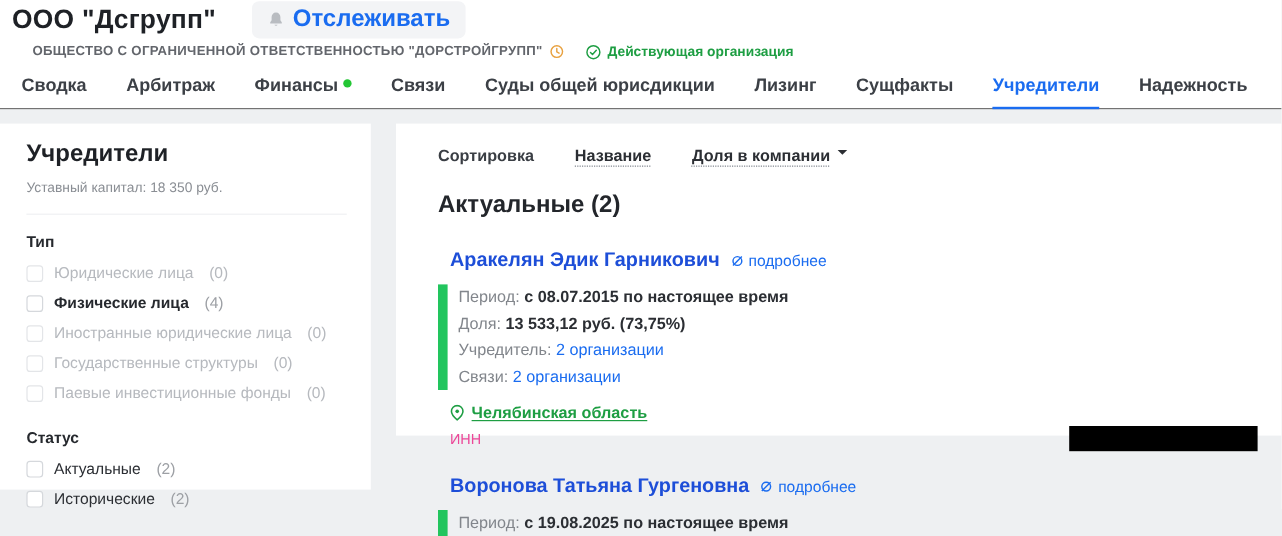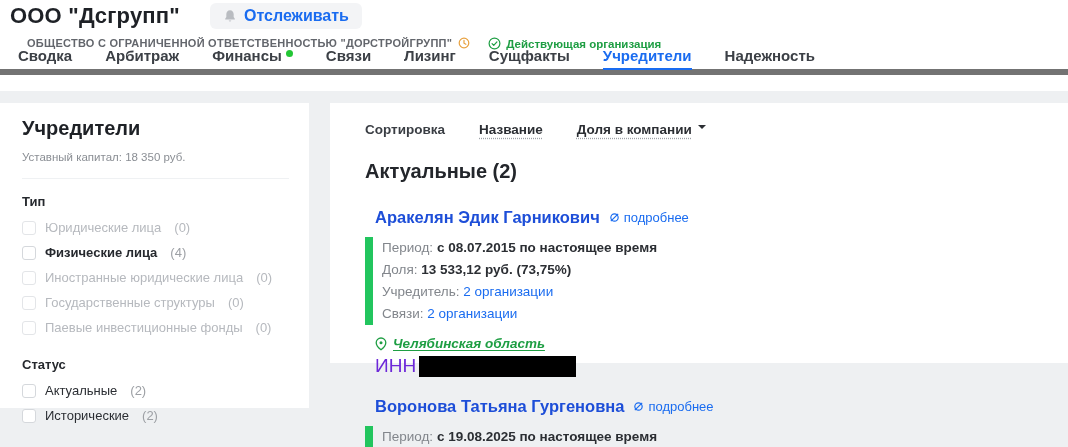--- a/index.html
+++ b/index.html
@@ -8,27 +8,27 @@
     position:relative; width:1068px; height:447px; overflow:hidden;
     background:#eef0f2; font-family:"Liberation Sans", sans-serif;
     -webkit-font-smoothing:antialiased;
   }
   
   .topbar { position:absolute; top:0; left:0; right:0; height:91px; background:#fff; }
   .title-row { display:flex; align-items:center; padding:2px 0 0 10px; height:30px; }
   .company-title { font-size:22px; font-weight:800; color:#1e2126; letter-spacing:.2px; }
   .follow-btn { display:flex; align-items:center; gap:7px; margin-left:30px;
     background:#f3f4f6; border-radius:6px; padding:4px 13px; cursor:pointer; }
-  .follow-label { color:#1a6cf0; font-weight:700; font-size:16px; }
+  .follow-label { color:#1a6cf0; font-weight:700; font-size:20px; }
   .subtitle-row { display:flex; align-items:flex-start; gap:6px; padding-left:27px; margin-top:7px; }
   .full-name { color:#63666c; font-weight:600; font-size:11px; letter-spacing:.25px; }
   .status-chip { display:flex; align-items:center; gap:5px; margin-left:12px; }
   .status-text { color:#1e9e43; font-weight:600; font-size:11.5px; }
-  .tabs { position:absolute; left:0; right:0; bottom:16px; height:35px; display:flex; gap:33px;
-    padding-left:18px; border-bottom:6px solid #737373; }
+  .tabs { position:absolute; left:0; right:0; bottom:0; height:35px; display:flex; gap:33px;
+    padding-left:18px; border-bottom:1px solid #737373; }
   .tab { position:relative; font-size:15px; font-weight:700; color:#3c4046;
     padding-top:7px; cursor:pointer; white-space:nowrap; display:flex; align-items:flex-start; }
   .tab.active { color:#1a6cf0; }
   .tab.active::after { content:""; position:absolute; left:0; right:0; bottom:-1px; height:2px; background:#1a6cf0; }
   .dot { width:7px; height:7px; border-radius:50%; background:#23c634; margin:3px 0 0 4px; }
   
   .sidebar { position:absolute; top:103px; left:0; width:309px; height:305px;
     background:#fff; padding:14px 20px 0 22px; }
   .sidebar-title { margin:0; font-size:20px; font-weight:800; color:#1e2126; }
   .capital { margin-top:11px; font-size:11.5px; color:#8a8e94; padding-bottom:15px;
@@ -58,23 +58,23 @@
   .entry-head { padding-left:10px; display:flex; align-items:center; gap:9px; }
   .entry-name { font-size:16.5px; font-weight:600; color:#1d4ed8; cursor:pointer; }
   .more-link { font-size:13px; color:#1a6cf0; cursor:pointer; display:flex; align-items:center; gap:4px; }
   .details { margin-top:10px; border-left:8px solid #22c55e; padding-left:9px; }
   .detail-row { font-size:13.5px; line-height:22px; white-space:nowrap; }
   .dlabel { color:#82868c; }
   .dvalue { color:#2b2e33; font-weight:700; }
   .dlink { color:#1a6cf0; cursor:pointer; }
   .region-row { display:flex; align-items:center; gap:6px; margin:11px 0 0 10px; font-size:13.5px; }
   .region-link { color:#1e9e43; font-weight:600; cursor:pointer;
-    text-decoration:underline; text-decoration-color:#1e9e43; text-underline-offset:2px;font-style:italic; }
-  .inn-row { margin:4px 0 0 10px; font-size:19px; color:#6d28d9;
-    display:flex; align-items:center; gap:3px; }
+    text-decoration:underline; text-decoration-color:#1e9e43; text-underline-offset:2px; }
+  .inn-row { margin:4px 0 0 10px; font-size:12px; color:#ec4899;
+    display:flex; align-items:center; gap:3px;justify-content:space-between; }
   .redaction { width:157px; height:21px; background:#000; }
   .icon { display:inline-flex; flex:none; }
 </style>
 </head>
 <body>
 
 <div class="page">
 
   <div class="topbar">
     <div class="title-row">
@@ -108,20 +108,21 @@
       </span>
     </div>
     <div class="tabs">
       <span class="tab">Сводка</span>
       <span class="tab">Арбитраж</span>
       <span class="tab">
           <span>Финансы</span>
           <span class="dot"></span>
         </span>
       <span class="tab">Связи</span>
+      <span class="tab">Суды общей юрисдикции</span>
       <span class="tab">Лизинг</span>
       <span class="tab">Сущфакты</span>
       <span class="tab active">Учредители</span>
       <span class="tab">Надежность</span>
 
     </div>
   </div>
 
   <div class="sidebar">
     <h2 class="sidebar-title">Учредители</h2>

